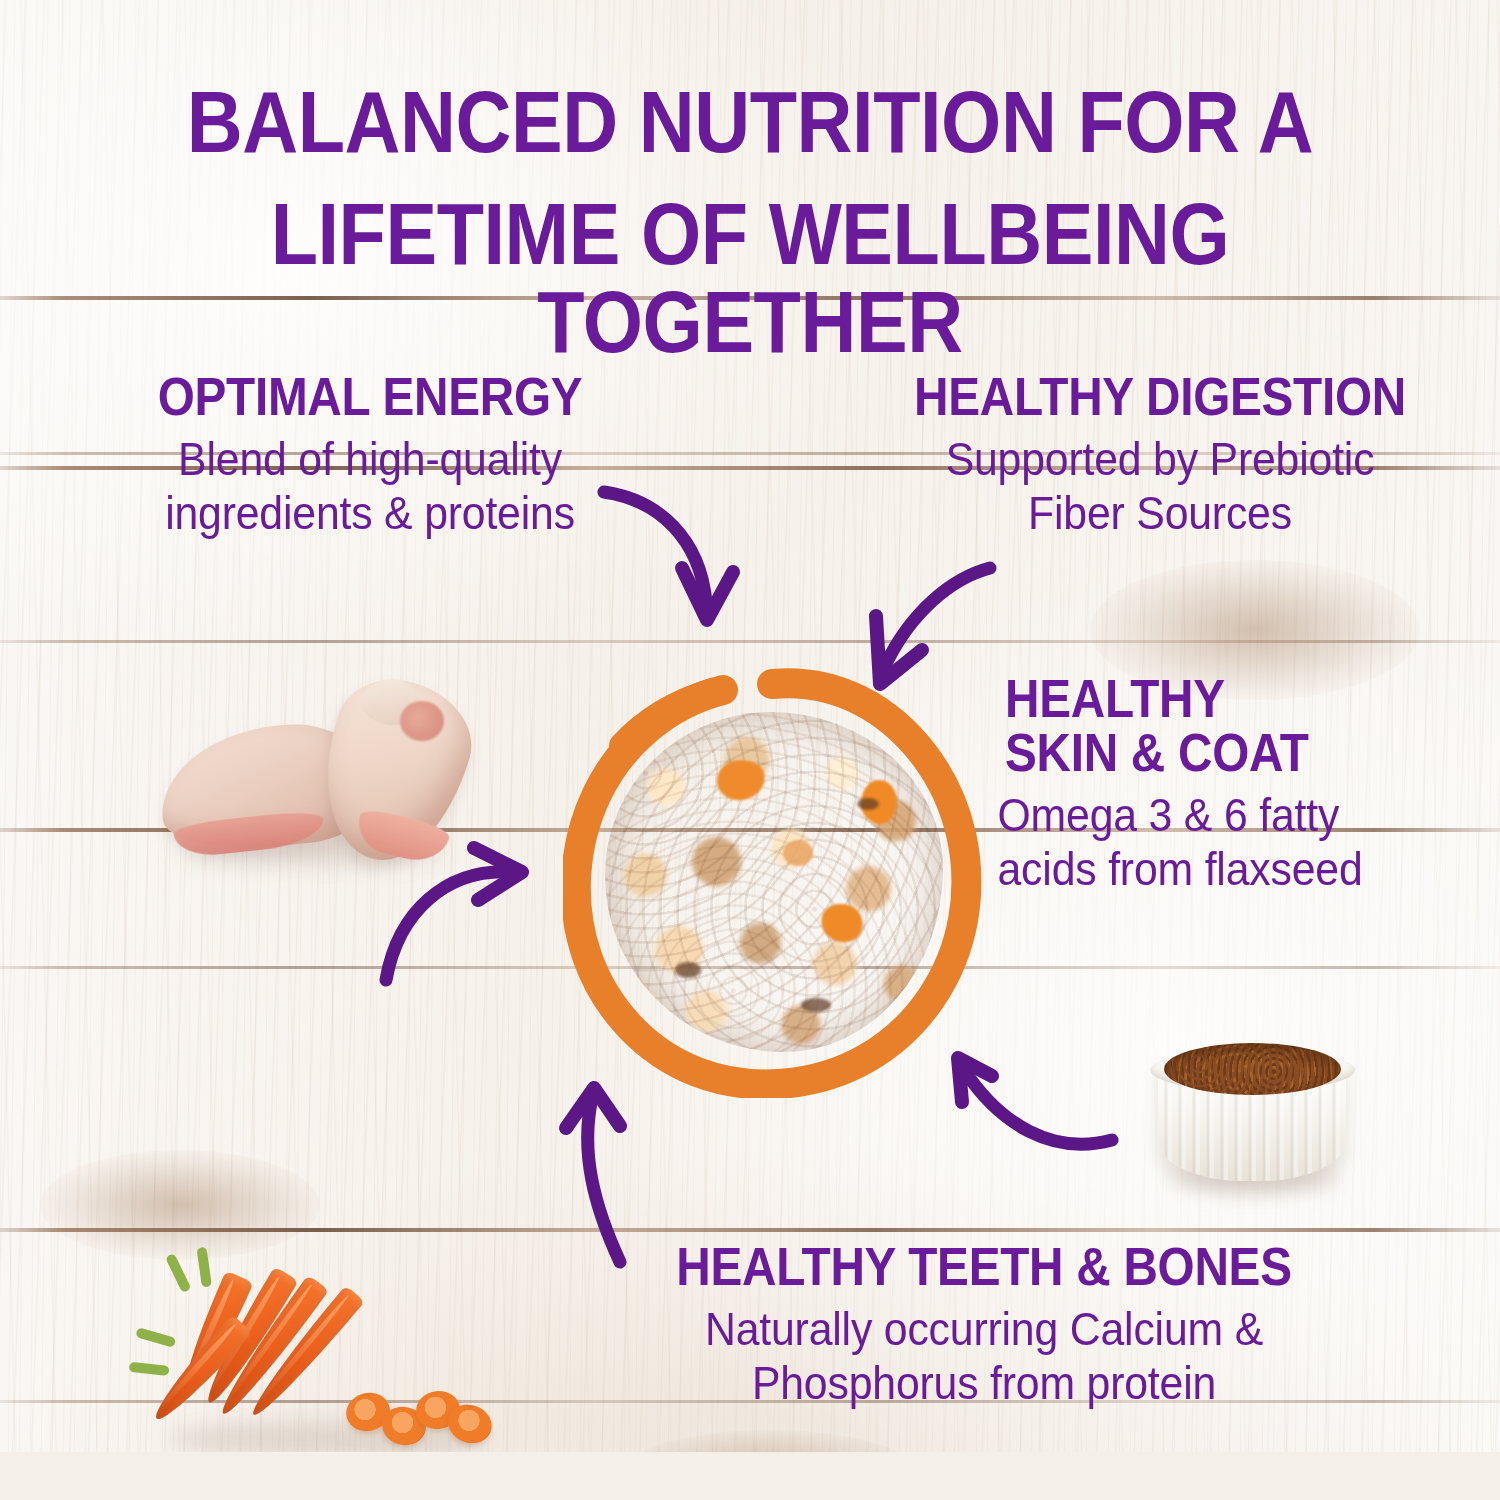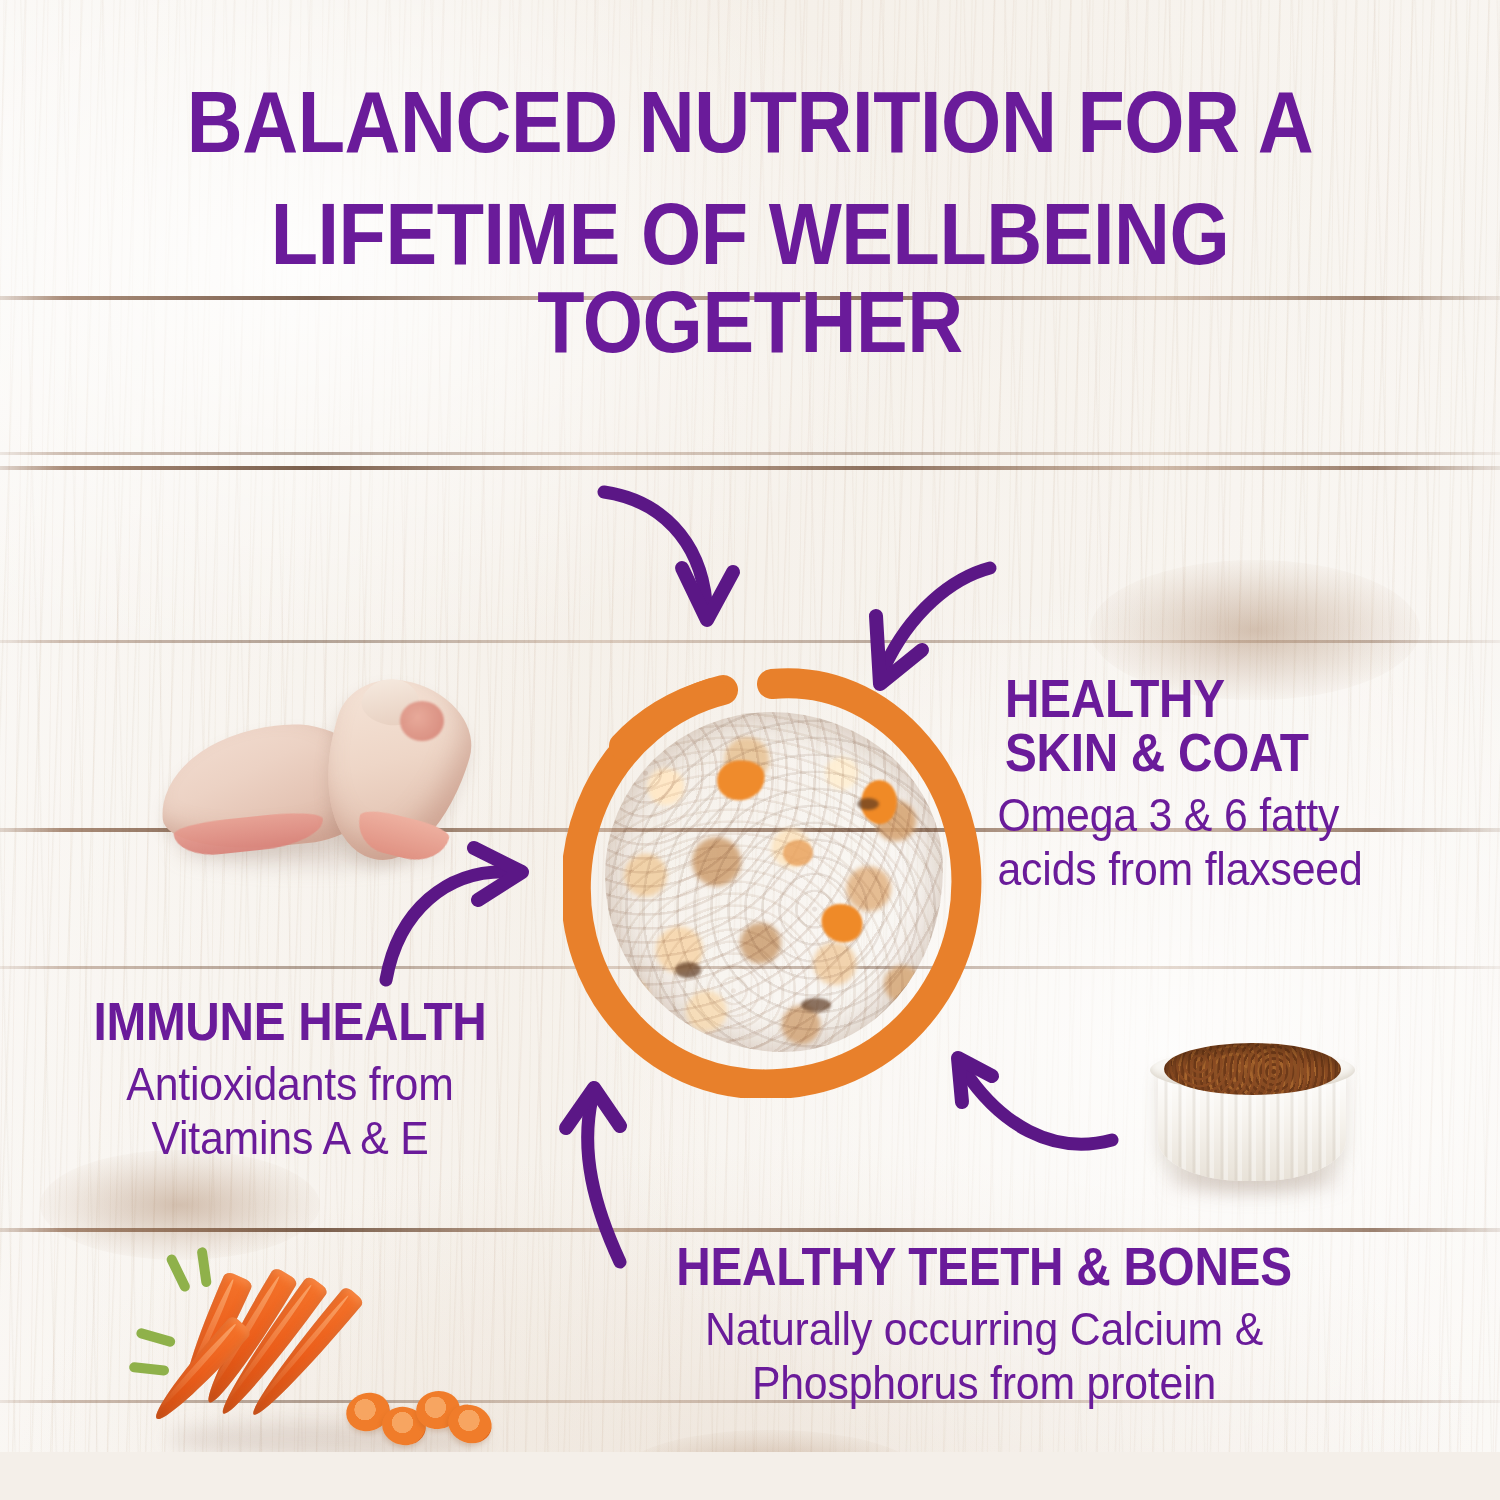--- a/index.html
+++ b/index.html
@@ -343,34 +343,39 @@
       <path d="M474,848 L522,872 L478,900" stroke-width="14"></path>
 
       <path d="M620,1262 C594,1206 580,1152 592,1098"></path>
       <path d="M566,1128 L594,1088 L620,1126" stroke-width="14"></path>
 
       <path d="M1112,1140 C1052,1156 1000,1124 964,1070"></path>
       <path d="M992,1076 L958,1058 L962,1102" stroke-width="14"></path>
     </g>
   </svg>
 
-
+  <div class="block c" id="blk-energy">
+    <div class="title">OPTIMAL ENERGY</div>
+    <div class="body">Blend of high-quality</div>
+    <div class="body" style="margin-top:2px">ingredients &amp; proteins</div>
+  </div>
+
+  <div class="block c" id="blk-digestion">
+    <div class="title">HEALTHY DIGESTION</div>
+    <div class="body">Supported by Prebiotic</div>
+    <div class="body" style="margin-top:2px">Fiber Sources</div>
+  </div>
 
   <div class="block c" id="blk-skin">
     <div class="title">HEALTHY</div>
     <div class="title">SKIN &amp; COAT</div>
     <div class="body">Omega 3 &amp; 6 fatty</div>
     <div class="body" style="margin-top:2px">acids from flaxseed</div>
   </div>
 
-  <div class="block c" id="blk-immune">
-    <div class="title">IMMUNE HEALTH</div>
-    <div class="body">Antioxidants from</div>
-    <div class="body" style="margin-top:2px">Vitamins A &amp; E</div>
-  </div>
 
   <div class="block c" id="blk-teeth">
     <div class="title">HEALTHY TEETH &amp; BONES</div>
     <div class="body">Naturally occurring Calcium &amp;</div>
     <div class="body" style="margin-top:2px">Phosphorus from protein</div>
   </div>
 
 </div>
 
 </body></html>

